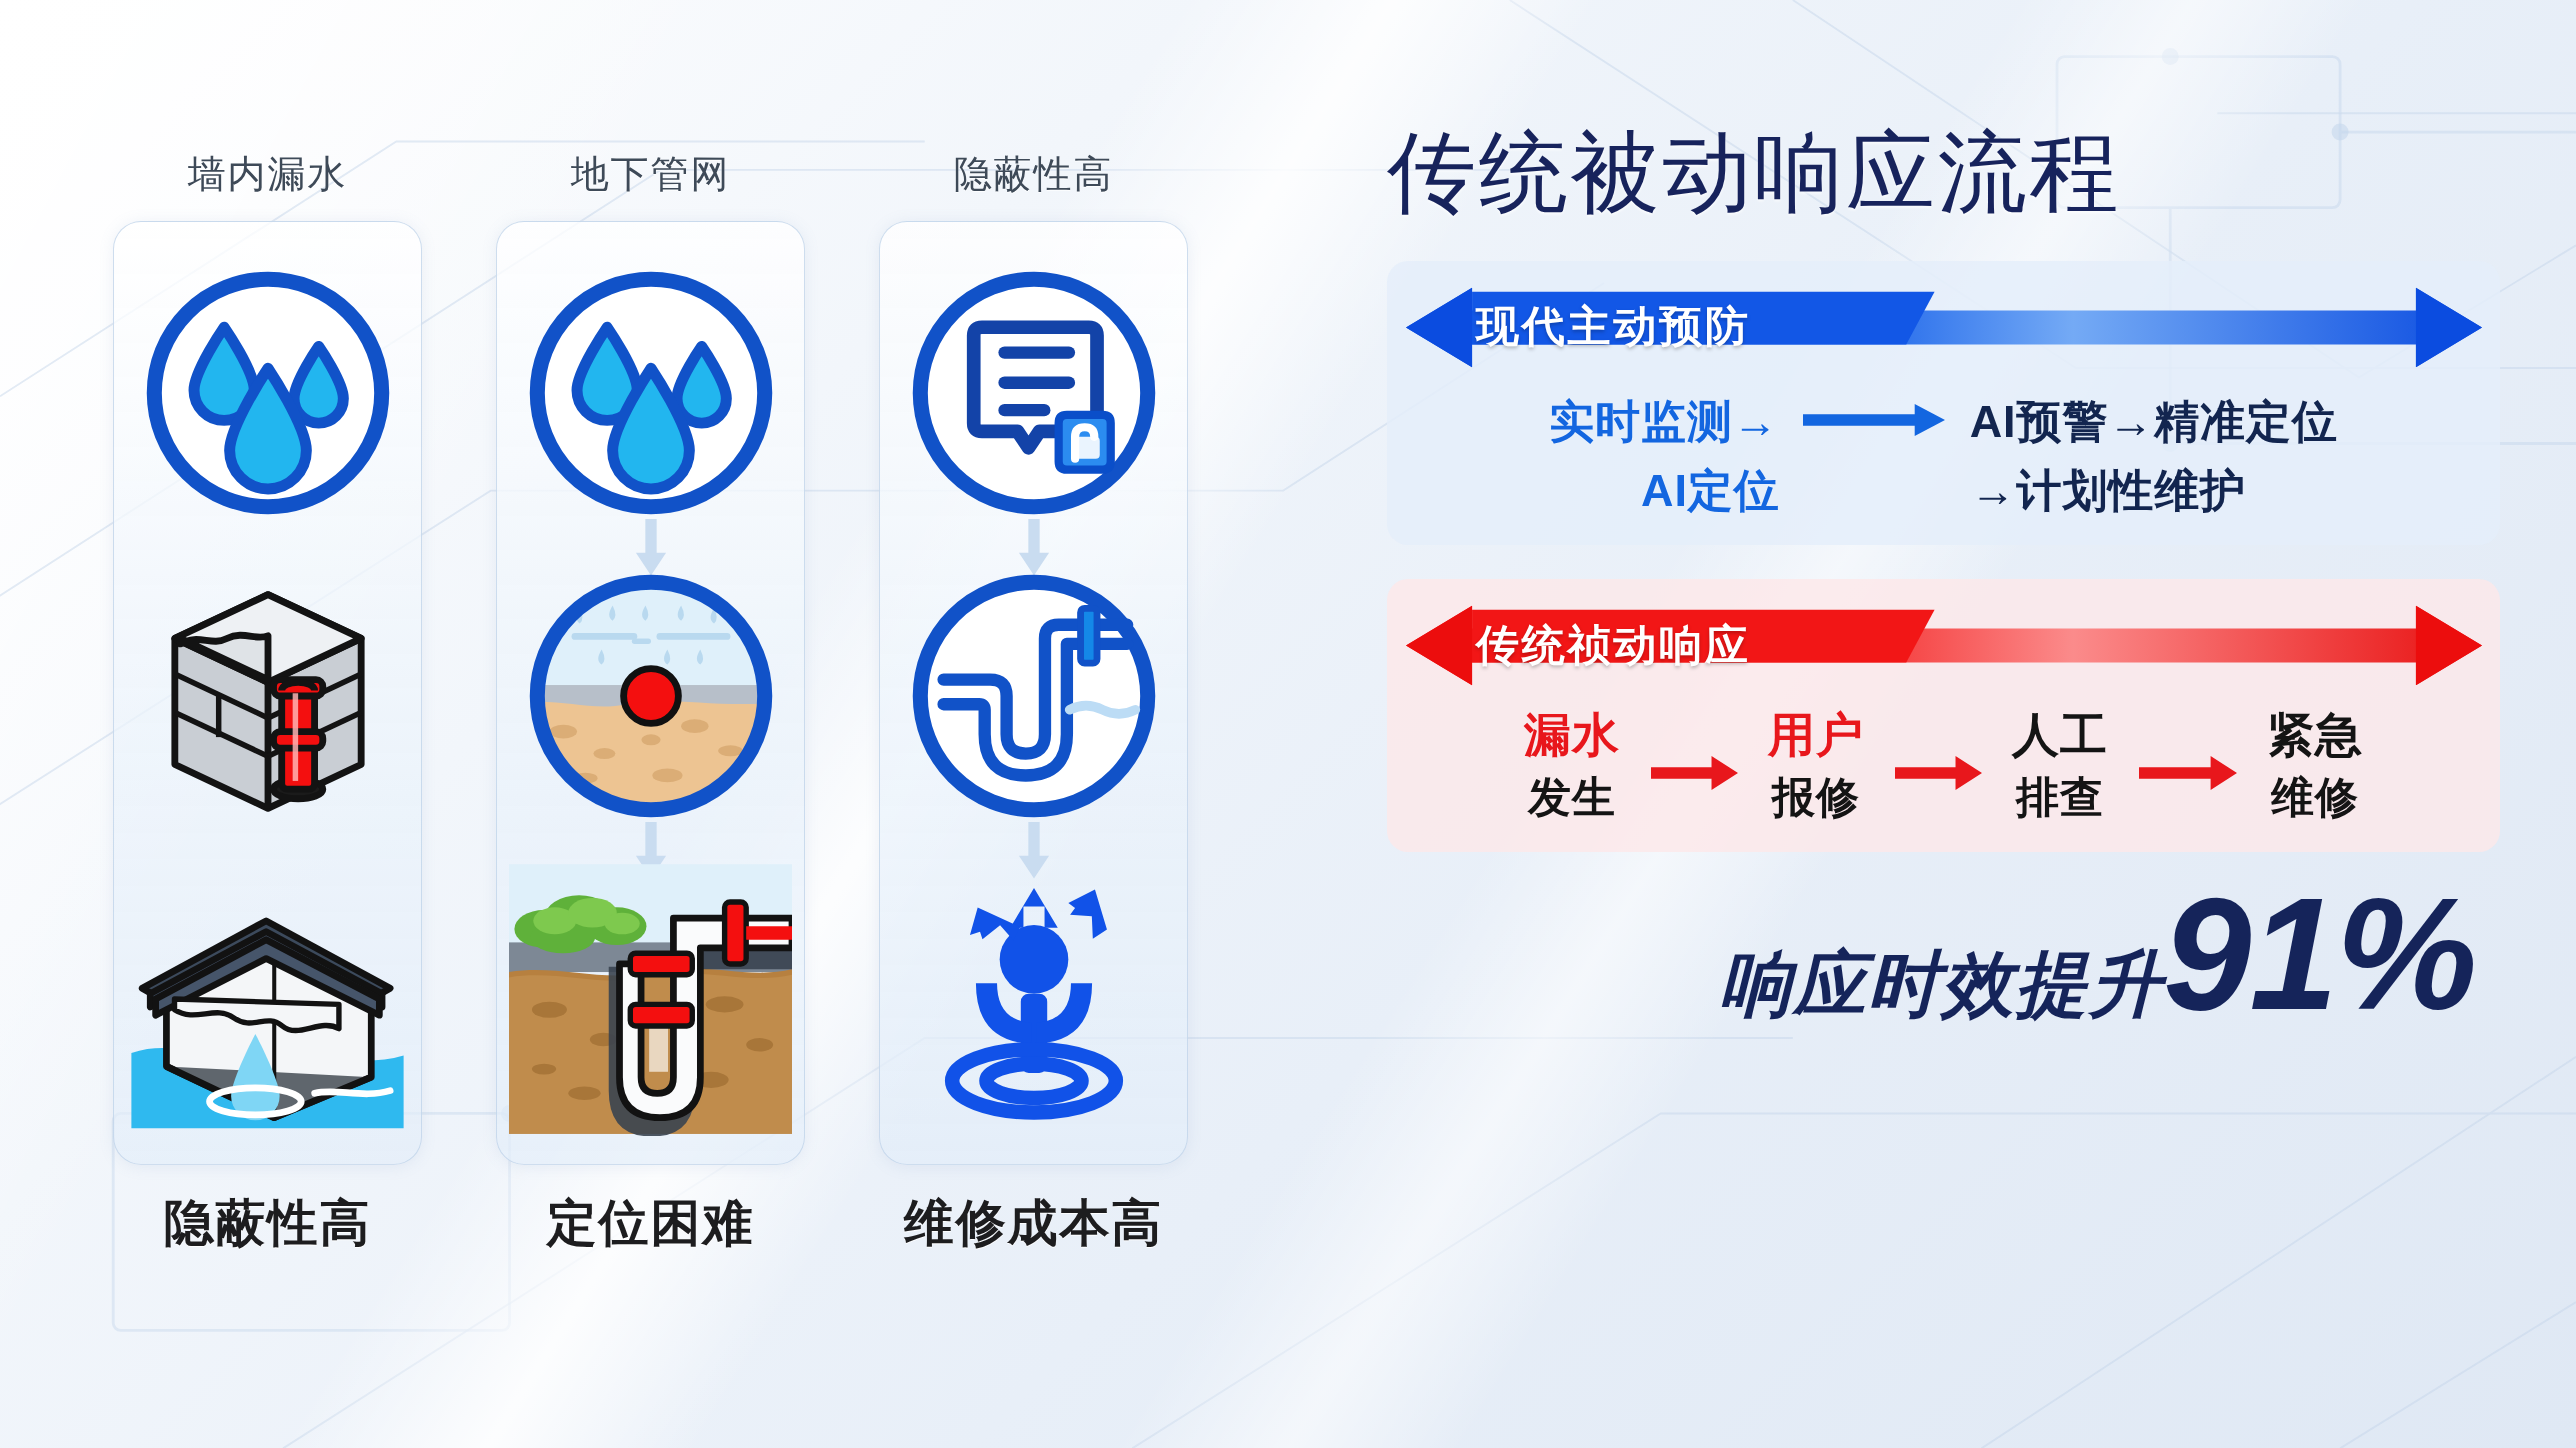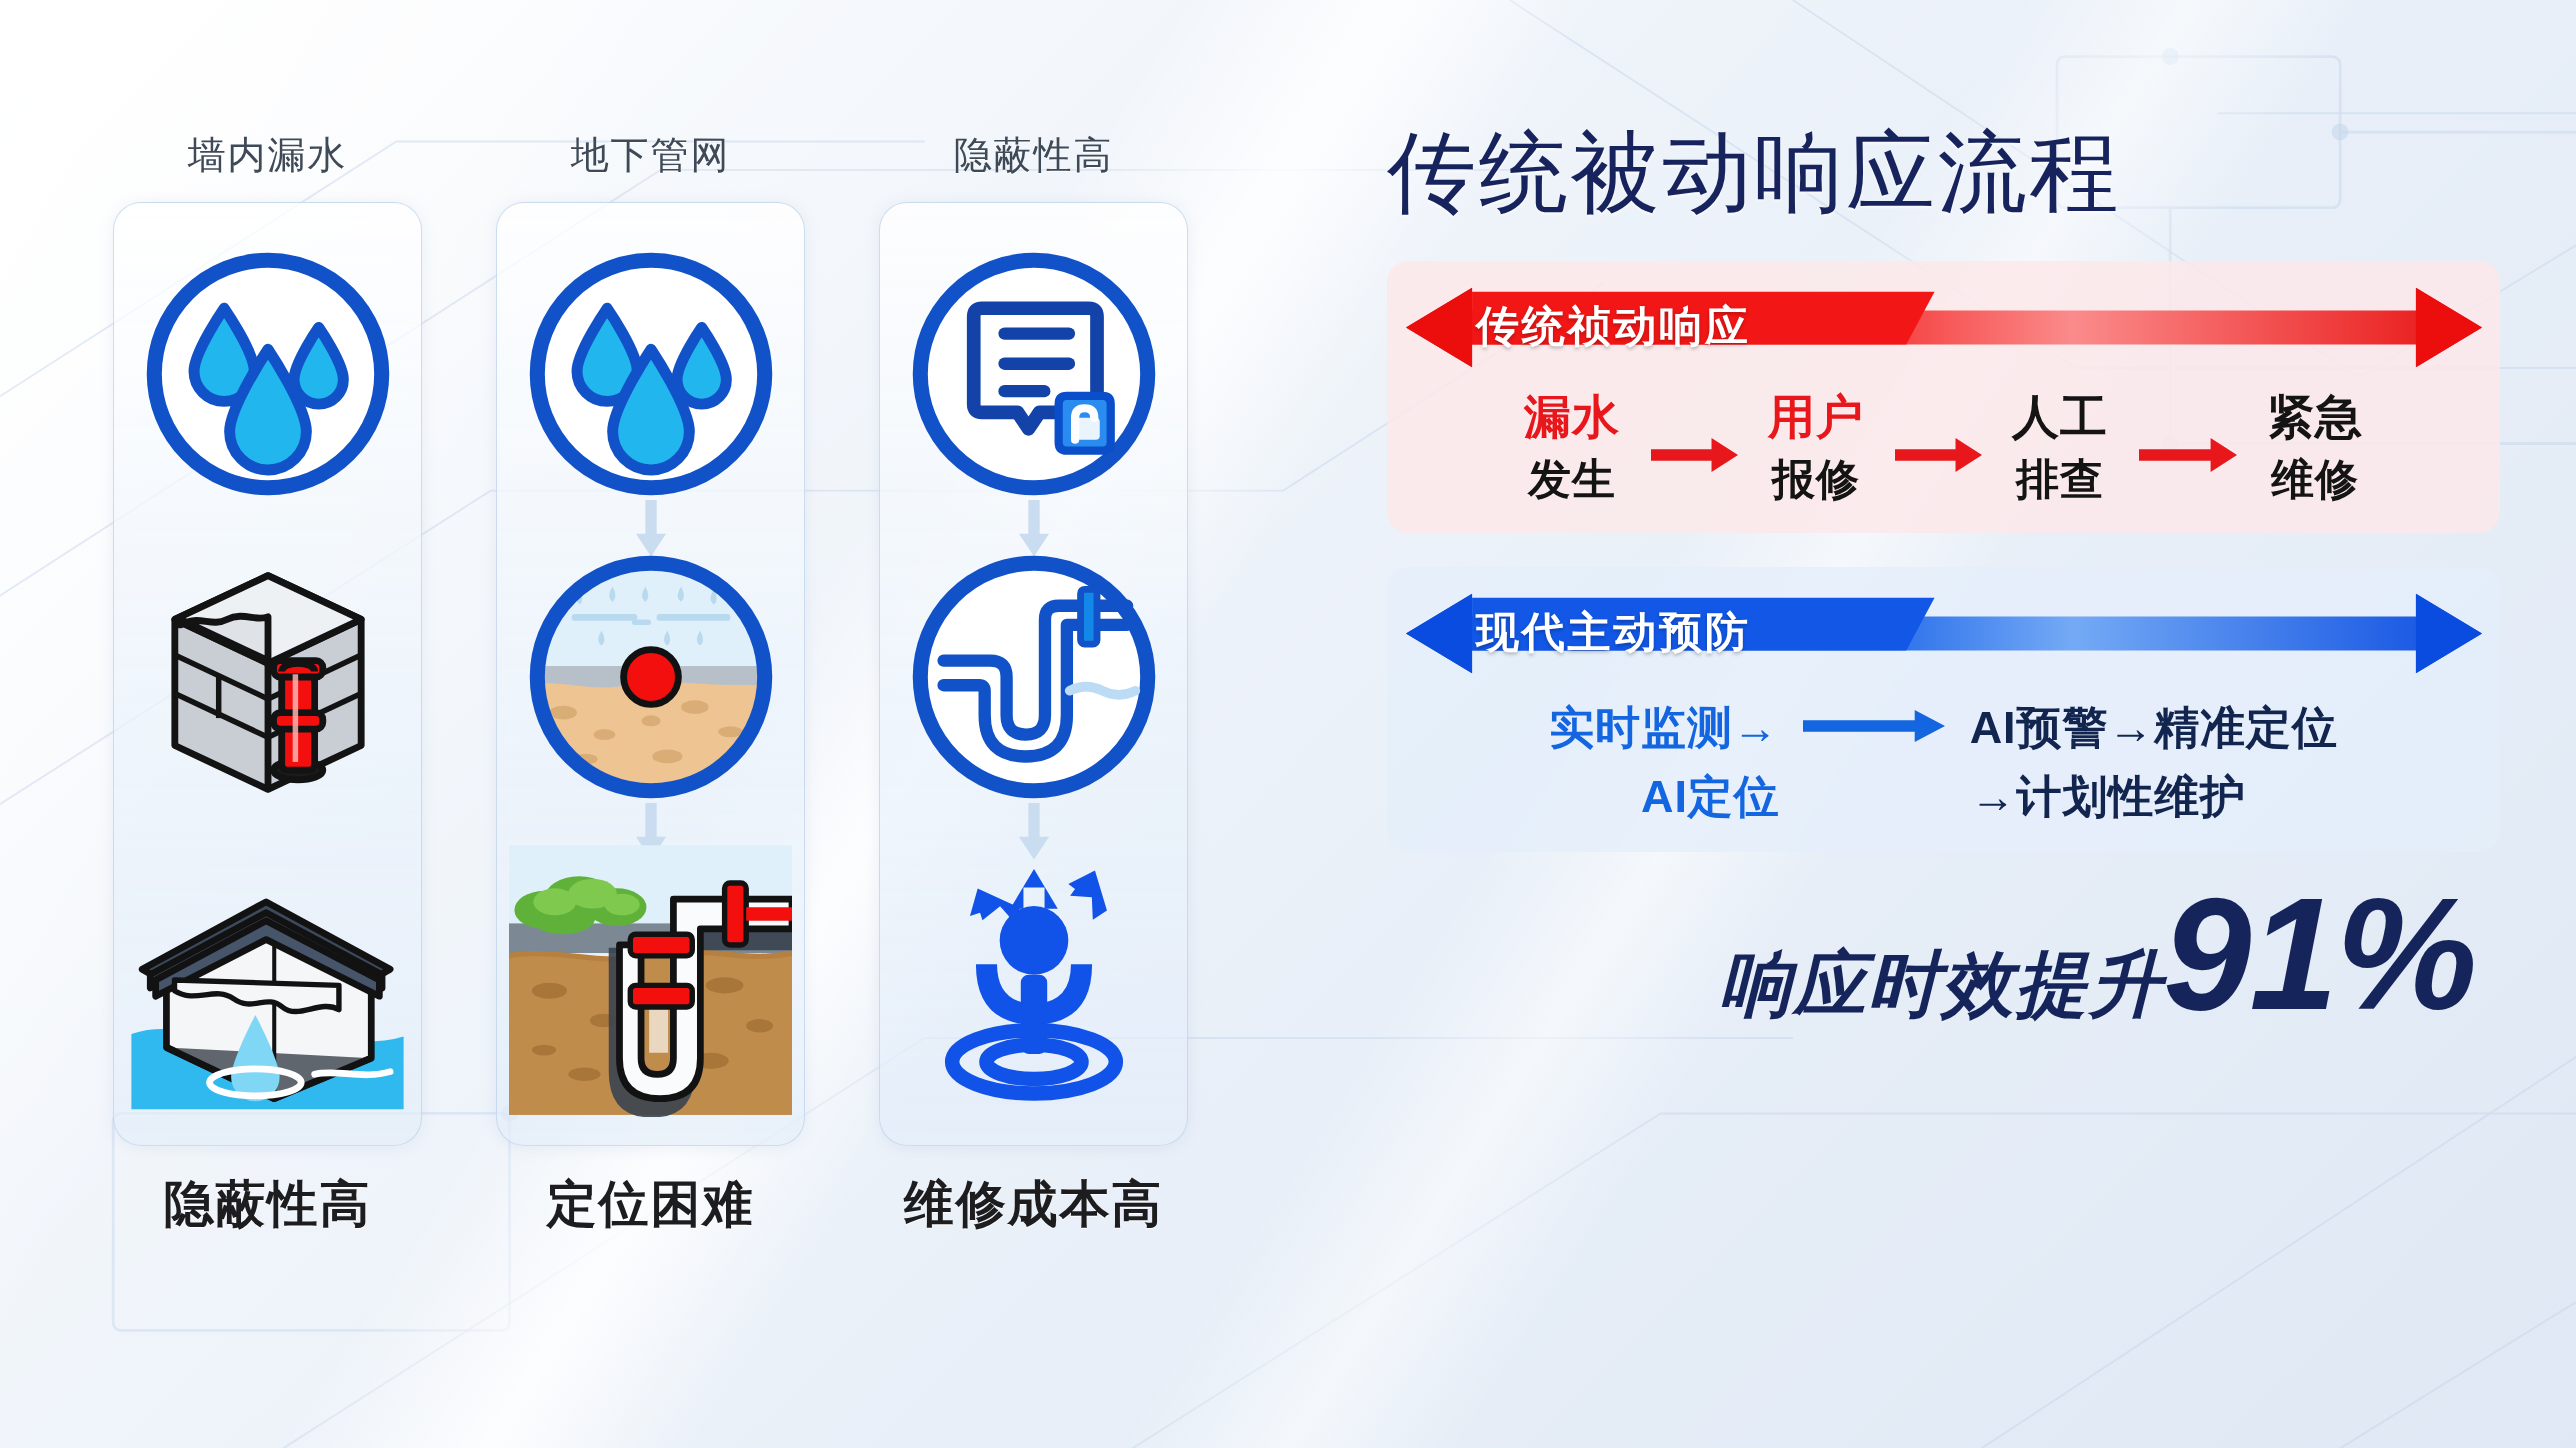--- a/index.html
+++ b/index.html
@@ -29,21 +29,21 @@
       linear-gradient(122deg, rgba(255,255,255,0) 34%, rgba(255,255,255,0.85) 40%, rgba(255,255,255,0) 46%),
       linear-gradient(122deg, rgba(255,255,255,0) 58%, rgba(255,255,255,0.55) 63%, rgba(255,255,255,0) 68%);
     pointer-events: none;
   }
 
   #root { position: absolute; inset: 0; z-index: 5; }
 
   
   #left-panel {
     position: absolute;
-    left: 113px; top: 130px;
+    left: 113px; top: 149px;
     width: 1246px; height: 1132px;
     display: flex;
     gap: 74px;
   }
   .column { width: 309px; display: flex; flex-direction: column; align-items: center; }
 
   .col-heading {
     font-size: 38px;
     color: #3e4a58;
     letter-spacing: 1.9px;
@@ -380,20 +380,58 @@
         </div>
       </div>
       <div class="col-caption">维修成本高</div>
     </div>
   </div>
 
   <div id="right-panel">
 
     <div id="main-title">传统被动响应流程</div>
 
+    <div class="flow-block" id="flow-modern">
+
+      <div class="banner-wrap">
+        <svg class="banner-svg" width="1076" height="91" viewBox="0 0 1140 96">
+          <defs>
+            <linearGradient id="blueGrad" x1="0" y1="0" x2="1" y2="0">
+              <stop offset="0%" stop-color="#0c4fe0"></stop>
+              <stop offset="42%" stop-color="#1f66ea"></stop>
+              <stop offset="62%" stop-color="#74aaf5"></stop>
+              <stop offset="100%" stop-color="#0b4ce0"></stop>
+            </linearGradient>
+          </defs>
+          <path d="M0 48 L70 6 L70 30 L1070 30 L1070 6 L1140 48 L1070 90 L1070 66 L70 66 L70 90 Z" fill="url(#blueGrad)"></path>
+          <path d="M0 48 L70 6 L70 90 Z" fill="#0b4ce0"></path>
+          <path d="M1140 48 L1070 6 L1070 90 Z" fill="#0b4ce0"></path>
+          <path d="M70 10 L560 10 L530 66 L70 66 Z" fill="#1257e6"></path>
+        </svg>
+        <div class="banner-label">现代主动预防</div>
+      </div>
+
+      <div class="modern-lines">
+        <div class="modern-line">
+          <span class="m-blue">实时监测→</span>
+          <span>
+            <svg width="142" height="36" viewBox="0 0 150 38">
+                <path d="M0 13 L118 13 L118 2 L150 19 L118 36 L118 25 L0 25 Z" fill="#1366e0"></path>
+              </svg>
+          </span>
+          <span class="m-dark">AI预警→精准定位</span>
+        </div>
+        <div class="modern-line modern-line-2">
+          <span class="m-blue">AI定位</span>
+          <span style="width:142px"></span>
+          <span class="m-dark">→计划性维护</span>
+        </div>
+      </div>
+    </div>
+
     <div class="flow-block" id="flow-traditional">
 
       <div class="banner-wrap">
         <svg class="banner-svg" width="1076" height="91" viewBox="0 0 1140 96">
           <defs>
             <linearGradient id="redGrad" x1="0" y1="0" x2="1" y2="0">
               <stop offset="0%" stop-color="#f01212"></stop>
               <stop offset="42%" stop-color="#f43434"></stop>
               <stop offset="62%" stop-color="#fb8b8b"></stop>
               <stop offset="100%" stop-color="#e81010"></stop>
@@ -435,57 +473,19 @@
               <path d="M0 14 L76 14 L76 2 L104 20 L76 38 L76 26 L0 26 Z" fill="#e8171c"></path>
             </svg>
         </div>
         <div class="flow-step">
           <div class="step-top step-dark">紧急</div>
           <div class="step-bottom">维修</div>
         </div>
       </div>
     </div>
 
-    <div class="flow-block" id="flow-modern">
-
-      <div class="banner-wrap">
-        <svg class="banner-svg" width="1076" height="91" viewBox="0 0 1140 96">
-          <defs>
-            <linearGradient id="blueGrad" x1="0" y1="0" x2="1" y2="0">
-              <stop offset="0%" stop-color="#0c4fe0"></stop>
-              <stop offset="42%" stop-color="#1f66ea"></stop>
-              <stop offset="62%" stop-color="#74aaf5"></stop>
-              <stop offset="100%" stop-color="#0b4ce0"></stop>
-            </linearGradient>
-          </defs>
-          <path d="M0 48 L70 6 L70 30 L1070 30 L1070 6 L1140 48 L1070 90 L1070 66 L70 66 L70 90 Z" fill="url(#blueGrad)"></path>
-          <path d="M0 48 L70 6 L70 90 Z" fill="#0b4ce0"></path>
-          <path d="M1140 48 L1070 6 L1070 90 Z" fill="#0b4ce0"></path>
-          <path d="M70 10 L560 10 L530 66 L70 66 Z" fill="#1257e6"></path>
-        </svg>
-        <div class="banner-label">现代主动预防</div>
-      </div>
-
-      <div class="modern-lines">
-        <div class="modern-line">
-          <span class="m-blue">实时监测→</span>
-          <span>
-            <svg width="142" height="36" viewBox="0 0 150 38">
-                <path d="M0 13 L118 13 L118 2 L150 19 L118 36 L118 25 L0 25 Z" fill="#1366e0"></path>
-              </svg>
-          </span>
-          <span class="m-dark">AI预警→精准定位</span>
-        </div>
-        <div class="modern-line modern-line-2">
-          <span class="m-blue">AI定位</span>
-          <span style="width:142px"></span>
-          <span class="m-dark">→计划性维护</span>
-        </div>
-      </div>
-    </div>
-
     <div id="kpi">
       <span id="kpi-label">响应时效提升</span>
       <span id="kpi-value">91%</span>
     </div>
   </div>
 </div>
 
 
 </body></html>

